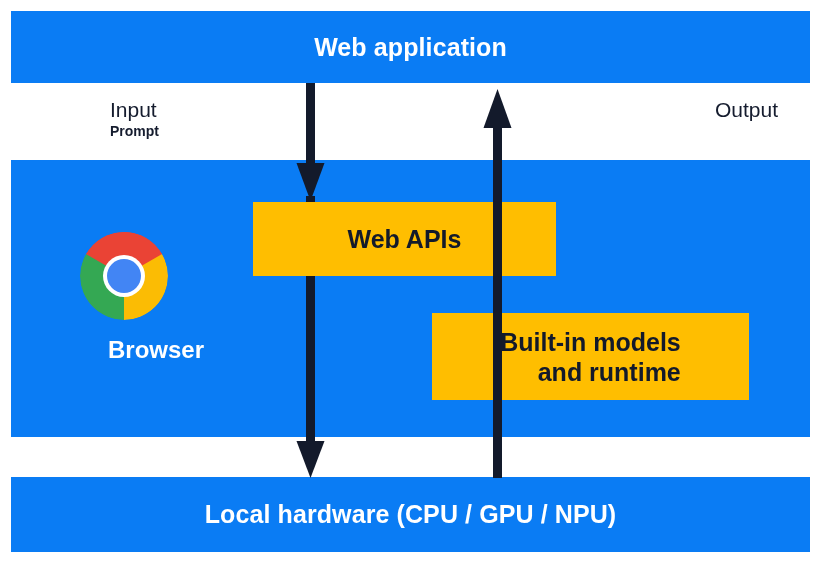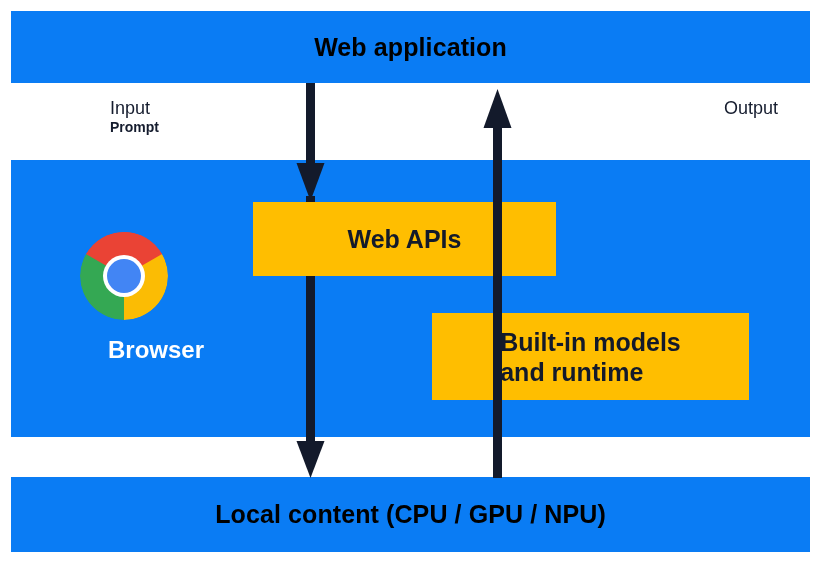--- a/index.html
+++ b/index.html
@@ -43,39 +43,39 @@
     display: block;
   }
   #band-bottom {
     left: 11px;
     top: 477px;
     width: 799px;
     height: 75px;
   }
 
   .band-title {
-    color: #000000;
+    color: #ffffff;
     font-size: 25px;
     font-weight: 700;
     letter-spacing: 0.1px;
     line-height: 1;
     text-align: center;
     white-space: nowrap;
   }
 
   
   .flow-label {
     position: absolute;
     color: #151C2E;
     line-height: 1.18;
     white-space: nowrap;
   }
   .flow-label .kicker {
     display: block;
-    font-size: 18px;
+    font-size: 21px;
     font-weight: 400;
   }
   .flow-label .value {
     display: block;
     font-size: 14px;
     font-weight: 700;
   }
   #label-input {
     left: 110px;
     top: 98px;
@@ -107,21 +107,21 @@
     display: flex;
     align-items: center;
     justify-content: center;
     z-index: 4;
   }
   .amber-box .amber-text {
     color: #131A2B;
     font-size: 25px;
     font-weight: 700;
     line-height: 1.2;
-    text-align: left;
+    text-align: right;
     white-space: pre-line;
   }
   #box-web-apis {
     left: 253px;
     top: 202px;
     width: 303px;
     height: 74px;
   }
   #box-builtin {
     left: 432px;
@@ -227,16 +227,16 @@
 
     <g fill="#131A2B">
 
       <rect x="493" y="126" width="9" height="352"></rect>
 
       <polygon points="497.5,89 483.5,128 511.5,128"></polygon>
     </g>
   </svg>
 
   <div class="band" id="band-bottom" style="--blue: #0A7CF4;">
-    <div class="band-title">Local content (CPU / GPU / NPU)</div>
+    <div class="band-title">Local hardware (CPU / GPU / NPU)</div>
   </div>
 
 </div>
 
 </body></html>

